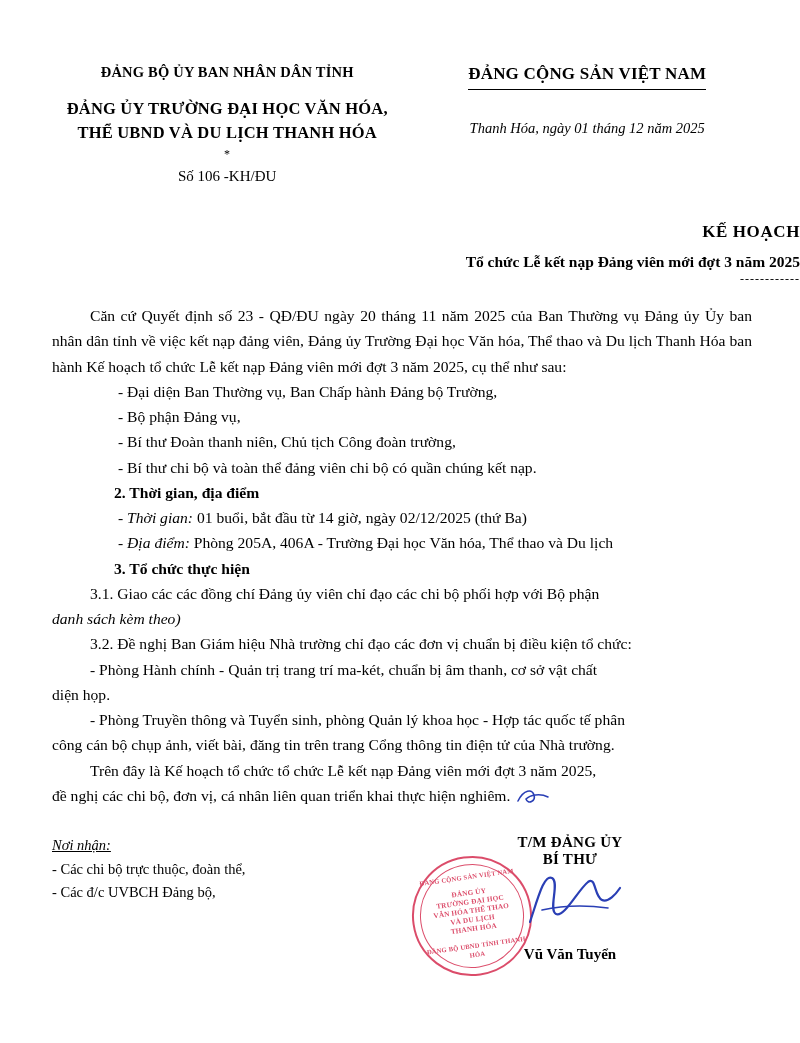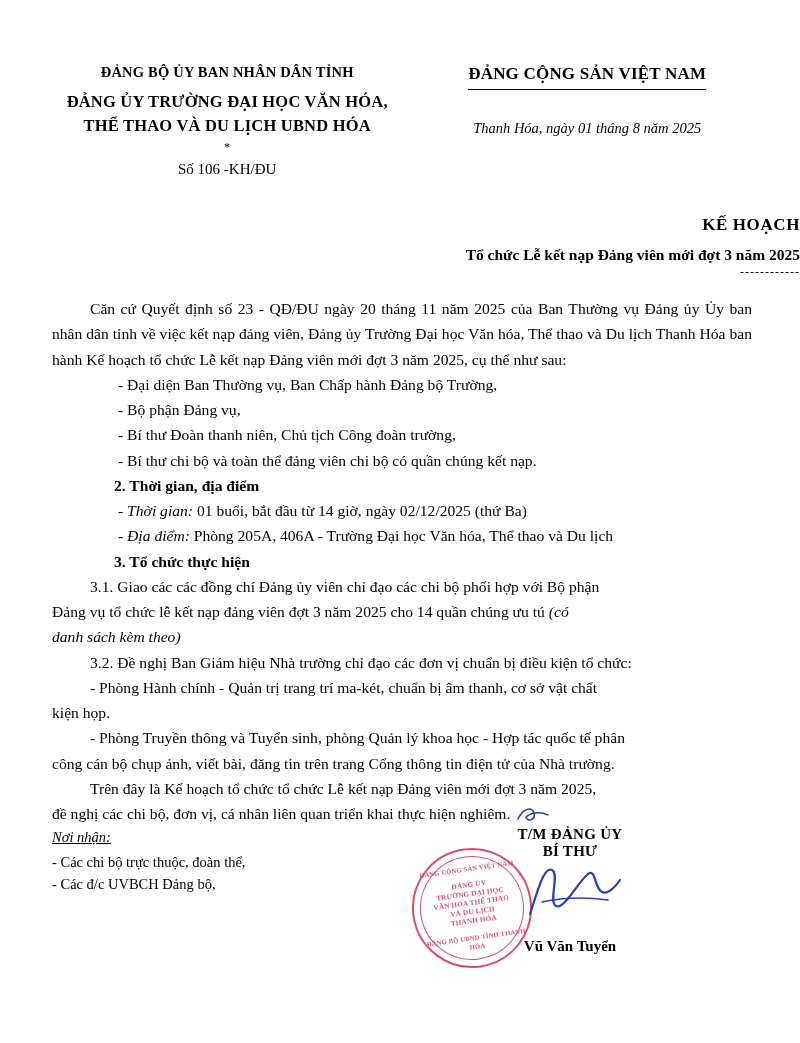--- a/index.html
+++ b/index.html
@@ -21,40 +21,41 @@
     height: 1043px;
     padding: 0;
     box-sizing: border-box;
   }
   .header {
     display: flex;
     flex-direction: row;
     align-items: flex-start;
     padding: 62px 40px 0 40px;
     box-sizing: border-box;
+    justify-content: flex-end;
   }
   .header-left {
     width: 52%;
     text-align: center;
     line-height: 1.45;
   }
   .header-right {
     width: 48%;
     text-align: center;
     line-height: 1.45;
   }
   .org-line1 {
     font-size: 14.5px;
     font-weight: bold;
     letter-spacing: 0.2px;
   }
   .org-line2 {
     font-size: 16.5px;
     font-weight: bold;
-    margin-top: 7px;
+    margin-top: 14px;
     letter-spacing: 0.2px;
   }
   .org-line3 {
     font-size: 16.5px;
     font-weight: bold;
     letter-spacing: 0.2px;
   }
   .star {
     font-size: 12px;
     margin-top: 1px;
@@ -124,20 +125,21 @@
     text-align: justify;
   }
   .sub-cont {
     margin: 0;
     text-align: justify;
   }
   .it {
     font-style: italic;
   }
   .footer {
+    margin-top: 26px;
     padding: 0 48px 0 52px;
     display: flex;
     flex-direction: row;
     box-sizing: border-box;
     position: relative;
   }
   .footer-left {
     width: 48%;
     font-size: 14.5px;
     line-height: 1.55;
@@ -225,29 +227,29 @@
 </style>
 </head>
 <body>
 
 <div class="page">
 
   <div class="header">
     <div class="header-left">
       <div class="org-line1">ĐẢNG BỘ ỦY BAN NHÂN DÂN TỈNH</div>
       <div class="org-line2">ĐẢNG ỦY TRƯỜNG ĐẠI HỌC VĂN HÓA,</div>
-      <div class="org-line3">THỂ THAO VÀ DU LỊCH UBND HÓA</div>
+      <div class="org-line3">THỂ UBND VÀ DU LỊCH THANH HÓA</div>
       <div class="star">*</div>
       <div class="doc-number">Số 106 -KH/ĐU</div>
     </div>
     <div class="header-right">
       <div>
         <span class="party-name">ĐẢNG CỘNG SẢN VIỆT NAM</span>
       </div>
-      <div class="place-date">Thanh Hóa, ngày 01 tháng 8 năm 2025</div>
+      <div class="place-date">Thanh Hóa, ngày 01 tháng 12 năm 2025</div>
     </div>
   </div>
 
   <div class="title-block">
     <div class="title-main">KẾ HOẠCH</div>
     <div class="title-sub">Tổ chức Lễ kết nạp Đảng viên mới đợt 3 năm 2025</div>
     <div class="title-dashes">------------</div>
   </div>
 
   <div class="body">
@@ -258,25 +260,24 @@
     <p class="dash-item">- Bộ phận Đảng vụ,</p>
     <p class="dash-item">- Bí thư Đoàn thanh niên, Chủ tịch Công đoàn trường,</p>
     <p class="dash-item">- Bí thư chi bộ và toàn thể đảng viên chi bộ có quần chúng kết nạp.</p>
 
     <p class="numbered">2. Thời gian, địa điểm</p>
     <p class="dash-item"><span class="it">- Thời gian:</span><span> 01 buổi, bắt đầu từ 14 giờ, ngày 02/12/2025 (thứ Ba)</span></p>
     <p class="dash-item"><span class="it">- Địa điểm:</span><span> Phòng 205A, 406A - Trường Đại học Văn hóa, Thể thao và Du lịch</span></p>
 
     <p class="numbered">3. Tổ chức thực hiện</p>
     <p class="sub-num">3.1.  Giao các các đồng chí Đảng ủy viên chỉ đạo các chi bộ phối hợp với Bộ phận</p>
-    <p class="sub-cont"><span>Đảng vụ tổ chức lễ kết nạp đảng viên đợt 3 năm 2025 cho 14 quần chúng ưu tú </span><span class="it">(có</span></p>
     <p class="sub-cont it">danh sách kèm theo)</p>
     <p class="sub-num">3.2.  Đề nghị Ban Giám hiệu Nhà trường chỉ đạo các đơn vị chuẩn bị điều kiện tổ chức:</p>
     <p class="sub-num">- Phòng Hành chính - Quản trị trang trí ma-két, chuẩn bị âm thanh, cơ sở vật chất</p>
-    <p class="sub-cont">kiện họp.</p>
+    <p class="sub-cont">diện họp.</p>
     <p class="sub-num">- Phòng Truyền thông và Tuyển sinh, phòng Quản lý khoa học - Hợp tác quốc tế phân</p>
     <p class="sub-cont">công cán bộ chụp ảnh, viết bài, đăng tin trên trang Cổng thông tin điện tử của Nhà trường.</p>
 
     <p class="sub-num">Trên đây là Kế hoạch tổ chức tổ chức Lễ kết nạp Đảng viên mới đợt 3 năm 2025,</p>
     <p class="sub-cont"><span>đề nghị các chi bộ, đơn vị, cá nhân liên quan triển khai thực hiện nghiêm.</span>
       <svg class="ink-note" style="position:relative;display:inline-block;vertical-align:-6px;left:0;top:0;width:44px;height:22px" viewBox="0 0 44 22">
         <path d="M4 16 C 10 4, 18 4, 20 10 C 22 16, 14 20, 12 14 C 16 10, 26 8, 34 12" stroke="#2a3fb5" stroke-width="1.6" fill="none" stroke-linecap="round"></path>
       </svg>
     </p>
 

